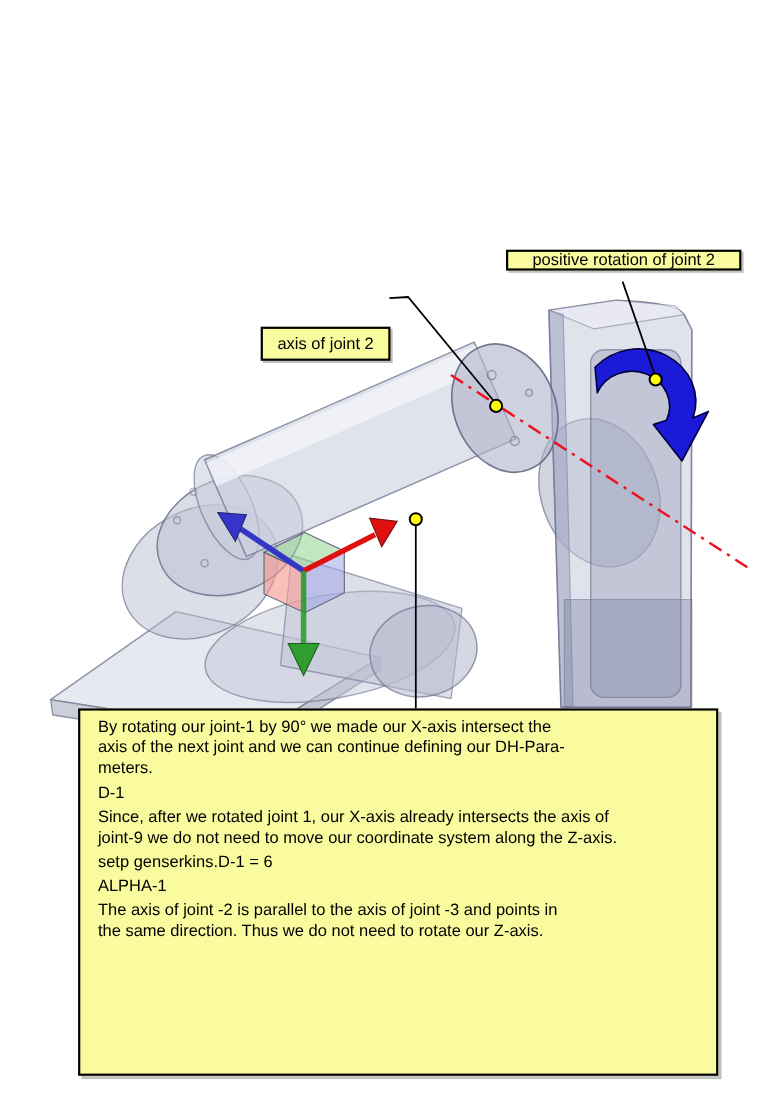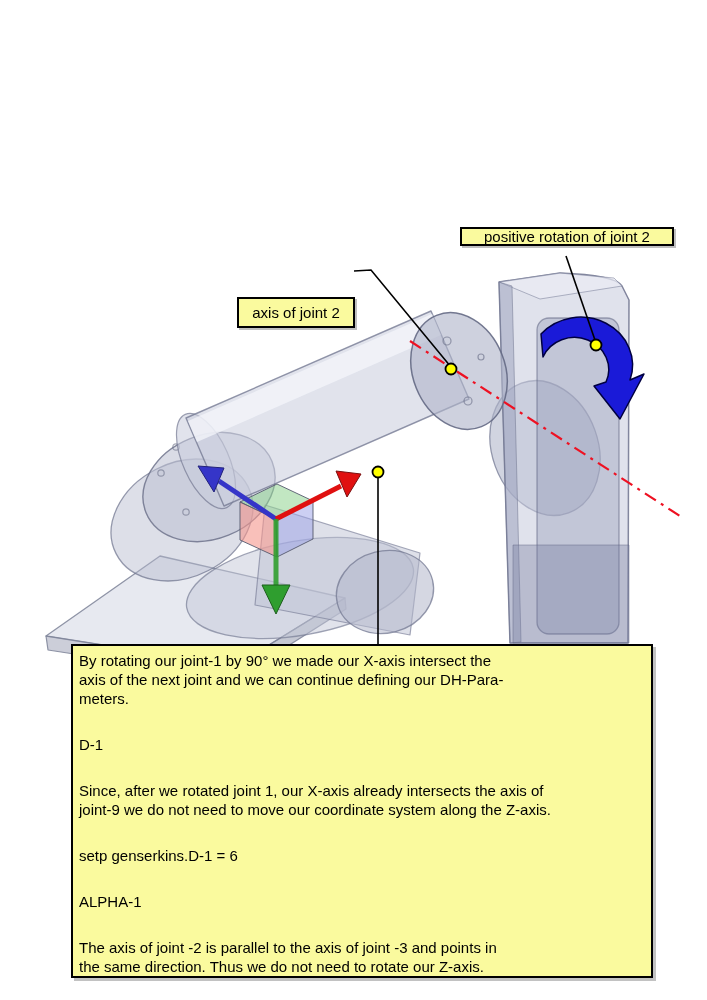--- a/index.html
+++ b/index.html
@@ -13,24 +13,24 @@
     box-shadow:2px 2px 0 rgba(0,0,0,0.25);
     font-size:15px;color:#000;text-align:center;white-space:nowrap;
     display:flex;align-items:center;justify-content:center;box-sizing:border-box;
   }
   .callout.axis{left:237px;top:257px;width:118px;height:31px;margin-top:40px;}
   .callout.rotation{left:460px;top:227px;width:214px;height:19px;justify-content:center;}
   .infobox{
     position:absolute;z-index:3;left:71px;top:644px;width:582px;height:334px;
     box-sizing:border-box;background:#fafa9e;border:2px solid #000;
     box-shadow:3px 3px 0 rgba(120,120,120,0.45);
-    padding:5px 6px;color:#000;font-size:15px;line-height:19px;
+    padding:5px 16px;color:#000;font-size:15px;line-height:19px;
   }
   .infobox .para{white-space:pre-line;}
-  .infobox .para + .para{margin-top:27px;}
+  .infobox .para + .para{margin-top:3px;}
 </style>
 </head>
 <body>
 
 <div class="canvas">
 
   <svg class="scene" width="707" height="1000" viewBox="0 0 707 1000">
 
     <g stroke-linejoin="round">
 

